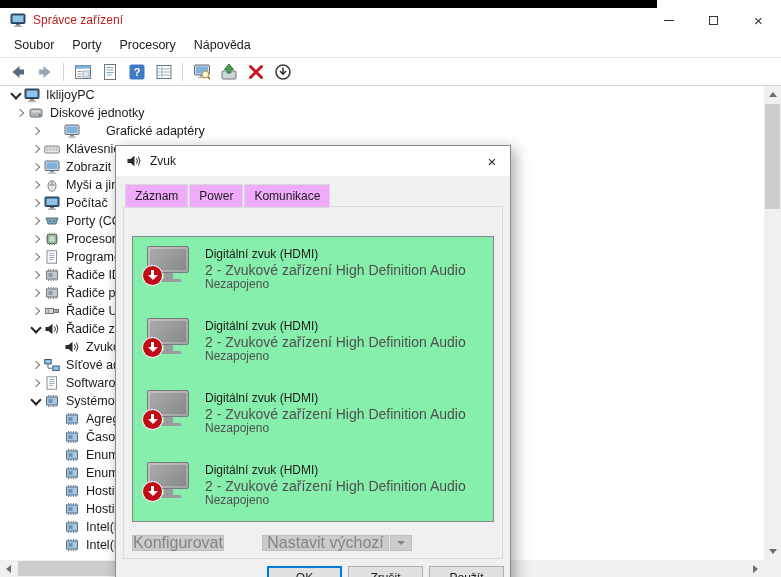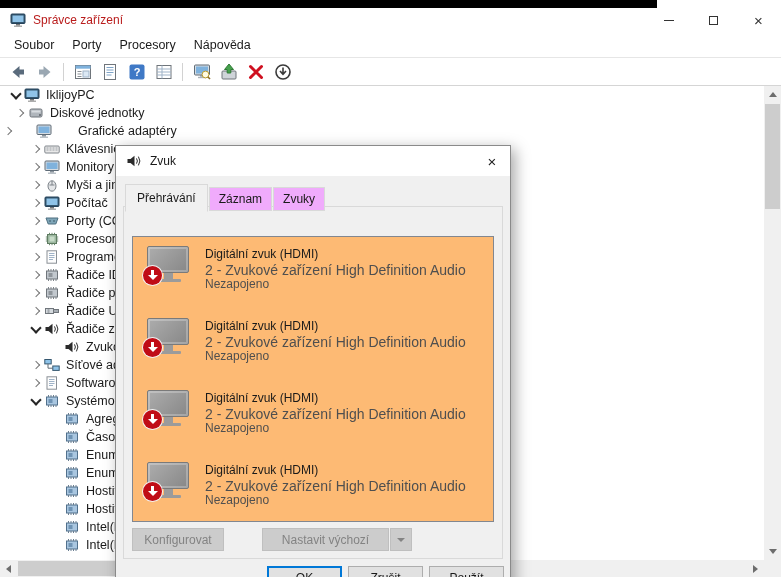--- a/index.html
+++ b/index.html
@@ -58,37 +58,37 @@
   .dlg-titlebar { position:absolute; left:0; top:0; right:0; height:30px; background:#ffffff; display:flex; align-items:center; }
   .dlg-icon { width:16px; height:14px; margin-left:10px; }
   .dlg-icon svg { width:16px; height:14px; display:block; }
   .dlg-title { margin-left:8px; font-size:12px; color:#1a1a1a; }
   .dlg-close { margin-left:auto; width:36px; height:30px; display:flex; align-items:center; justify-content:center; font-size:15px; color:#222; }
   .tabbar { position:absolute; left:9px; top:38px; display:flex; align-items:flex-end; z-index:3; }
   .tab { padding:4px 9px; font-size:12px; background:#f0abfc; border:1px solid #d9d9d9; margin-right:1px; color:#1a1a1a; }
   .tab.active { background:#f0f0f0; border-bottom:1px solid #f0f0f0; padding:6px 11px; margin-bottom:-1px; }
   .tabpage { position:absolute; left:7px; right:7px; top:60px; height:353px; background:#f0f0f0; border:1px solid #d9d9d9; z-index:2; }
   .desc { position:absolute; left:8px; top:9px; font-size:11.5px; color:#1a1a1a; white-space:nowrap; }
-  .listbox { position:absolute; left:8px; right:8px; top:29px; bottom:36px; background:#fdba74; border:1px solid #828790; overflow:hidden; }
+  .listbox { position:absolute; left:8px; right:8px; top:29px; bottom:36px; background:#86efac; border:1px solid #828790; overflow:hidden; }
   .dev-entry { height:72px; position:relative; }
   .dev-icon { position:absolute; left:12px; top:7px; width:48px; height:46px; }
   .dev-screen { position:absolute; left:2px; top:2px; width:42px; height:27px; border-radius:2px;
     background:linear-gradient(135deg,#adadad,#878787); border:1px solid #7a7a7a; box-shadow:inset 0 0 0 2px rgba(255,255,255,0.25); }
   .dev-stand { position:absolute; left:19px; top:29px; width:9px; height:6px; background:#9b9b9b; }
   .dev-base { position:absolute; left:11px; top:35px; width:25px; height:3px; background:#9b9b9b; border-radius:1px; }
   .dev-badge { position:absolute; left:-2px; top:22px; width:19px; height:19px; border-radius:50%;
     background:#c00c16; box-shadow:0 0 0 1px #f2f2f2; }
   .dev-badge::before { content:''; position:absolute; left:8px; top:3.5px; width:3px; height:5px; background:#fff; }
   .dev-badge::after { content:''; position:absolute; left:4.5px; top:8.5px; width:0; height:0;
     border-left:5px solid transparent; border-right:5px solid transparent; border-top:5.5px solid #fff; }
   .dev-name   { position:absolute; left:72px; top:10px; font-size:12px; color:#1a1a1a; }
   .dev-detail { position:absolute; left:72px; top:25px; font-size:14px; color:#4f4f4f; }
   .dev-status { position:absolute; left:72px; top:40px; font-size:12px; color:#4f4f4f; }
-  .btn-disabled { position:absolute; bottom:7px; height:23px; background:#cccccc; border:1px solid #bfbfbf;
-    color:#838383; font-size:12px; display:flex; align-items:center; justify-content:center; }
+  .btn-disabled { position:absolute; bottom:7px; height:16px; background:#cccccc; border:1px solid #bfbfbf;
+    color:#838383; font-size:16px; display:flex; align-items:center; justify-content:center; }
   .btn-configure { left:8px; width:92px; }
   .btn-setdefault { left:138px; width:127px; }
   .btn-setdefault-arrow { left:266px; width:22px; }
   .btn-setdefault-arrow::after { content:''; width:0; height:0; border-left:4px solid transparent; border-right:4px solid transparent; border-top:4px solid #838383; }
   .btn-properties { left:288px; width:84px; }
   .footer-btn { position:absolute; top:420px; width:75px; height:23px; background:#e1e1e1; border:1px solid #adadad;
     font-size:12px; color:#1a1a1a; display:flex; align-items:center; justify-content:center; }
   .footer-ok { left:151px; border:2px solid #0078d7; }
   .footer-cancel { left:232px; }
   .footer-apply { left:313px; }
@@ -234,21 +234,21 @@
         <span class="chev collapsed"></span>
         <span class="ticon">
           <svg viewBox="0 0 16 14">
             <rect x="2" y="3" width="12" height="8" rx="1.5" fill="#b0b6bc" stroke="#6f757b"></rect>
             <rect x="3.5" y="4.5" width="9" height="2" fill="#d8dce0"></rect>
             <circle cx="12" cy="9" r="0.9" fill="#565c62"></circle>
           </svg>
         </span>
         <span class="tlabel">Diskové jednotky</span>
       </div>
-      <div class="trow" style=" gap: 20px;">
+      <div class="trow" style="padding-left: 28px; gap: 20px;">
         <span class="chev collapsed"></span>
         <span class="ticon">
           <svg viewBox="0 0 16 14">
             <rect x="1" y="1" width="14" height="9.5" rx="1" fill="#d7dde2" stroke="#5e6b77"></rect>
             <rect x="2.5" y="2.5" width="11" height="6.5" fill="#7fb2dd"></rect>
             <rect x="6" y="11" width="4" height="1.6" fill="#8a949d"></rect>
             <rect x="4" y="12.6" width="8" height="1.2" fill="#aab2ba"></rect>
           </svg>
         </span>
         <span class="tlabel">Grafické adaptéry</span>
@@ -266,21 +266,21 @@
       <div class="trow" style="padding-left: 28px;">
         <span class="chev collapsed"></span>
         <span class="ticon">
           <svg viewBox="0 0 16 14">
             <rect x="1" y="1" width="14" height="9.5" rx="1" fill="#d7dde2" stroke="#5e6b77"></rect>
             <rect x="2.5" y="2.5" width="11" height="6.5" fill="#7fb2dd"></rect>
             <rect x="6" y="11" width="4" height="1.6" fill="#8a949d"></rect>
             <rect x="4" y="12.6" width="8" height="1.2" fill="#aab2ba"></rect>
           </svg>
         </span>
-        <span class="tlabel">Monitory</span>
+        <span class="tlabel">Zobrazit</span>
       </div>
       <div class="trow" style="padding-left: 28px;">
         <span class="chev collapsed"></span>
         <span class="ticon">
           <svg viewBox="0 0 16 14">
             <ellipse cx="8" cy="8" rx="4" ry="5.2" fill="#e4e6e8" stroke="#7c8288"></ellipse>
             <path d="M8 2.8v4.2M5.5 7h5" stroke="#7c8288" fill="none"></path>
           </svg>
         </span>
         <span class="tlabel">Myši a jiná polohovací zařízení</span>
@@ -536,23 +536,23 @@
           <path d="M12.4 2.6q3 4.4 0 8.8" stroke="#2b2b2b" fill="none"></path>
         </svg>
       </span>
     <span class="dlg-title">Zvuk</span>
     <div class="dlg-close">
         <span>×</span>
       </div>
   </div>
 
   <div class="tabbar">
-    <span class="tab active">Přehrávání</span>
     <span class="tab">Záznam</span>
-    <span class="tab">Zvuky</span>
+    <span class="tab">Power</span>
+    <span class="tab">Komunikace</span>
   </div>
 
   <div class="tabpage">
     <div class="listbox">
         <div class="dev-entry">
           <span class="dev-icon">
             <span class="dev-screen"></span>
             <span class="dev-stand"></span>
             <span class="dev-base"></span>
             <span class="dev-badge"></span>

